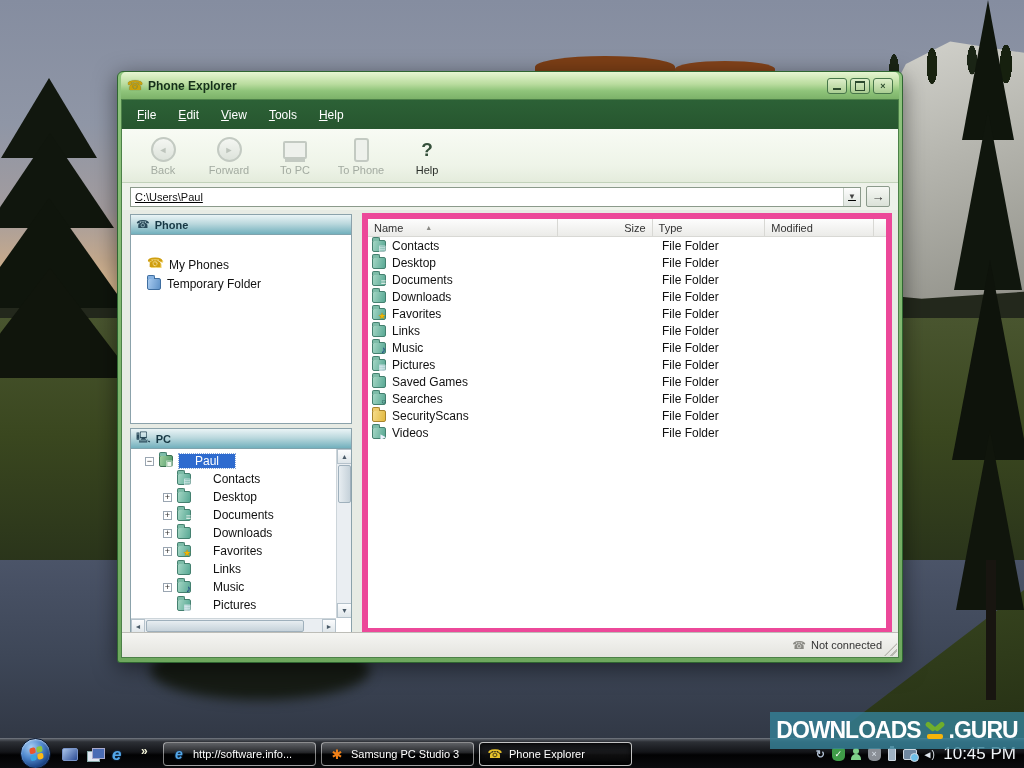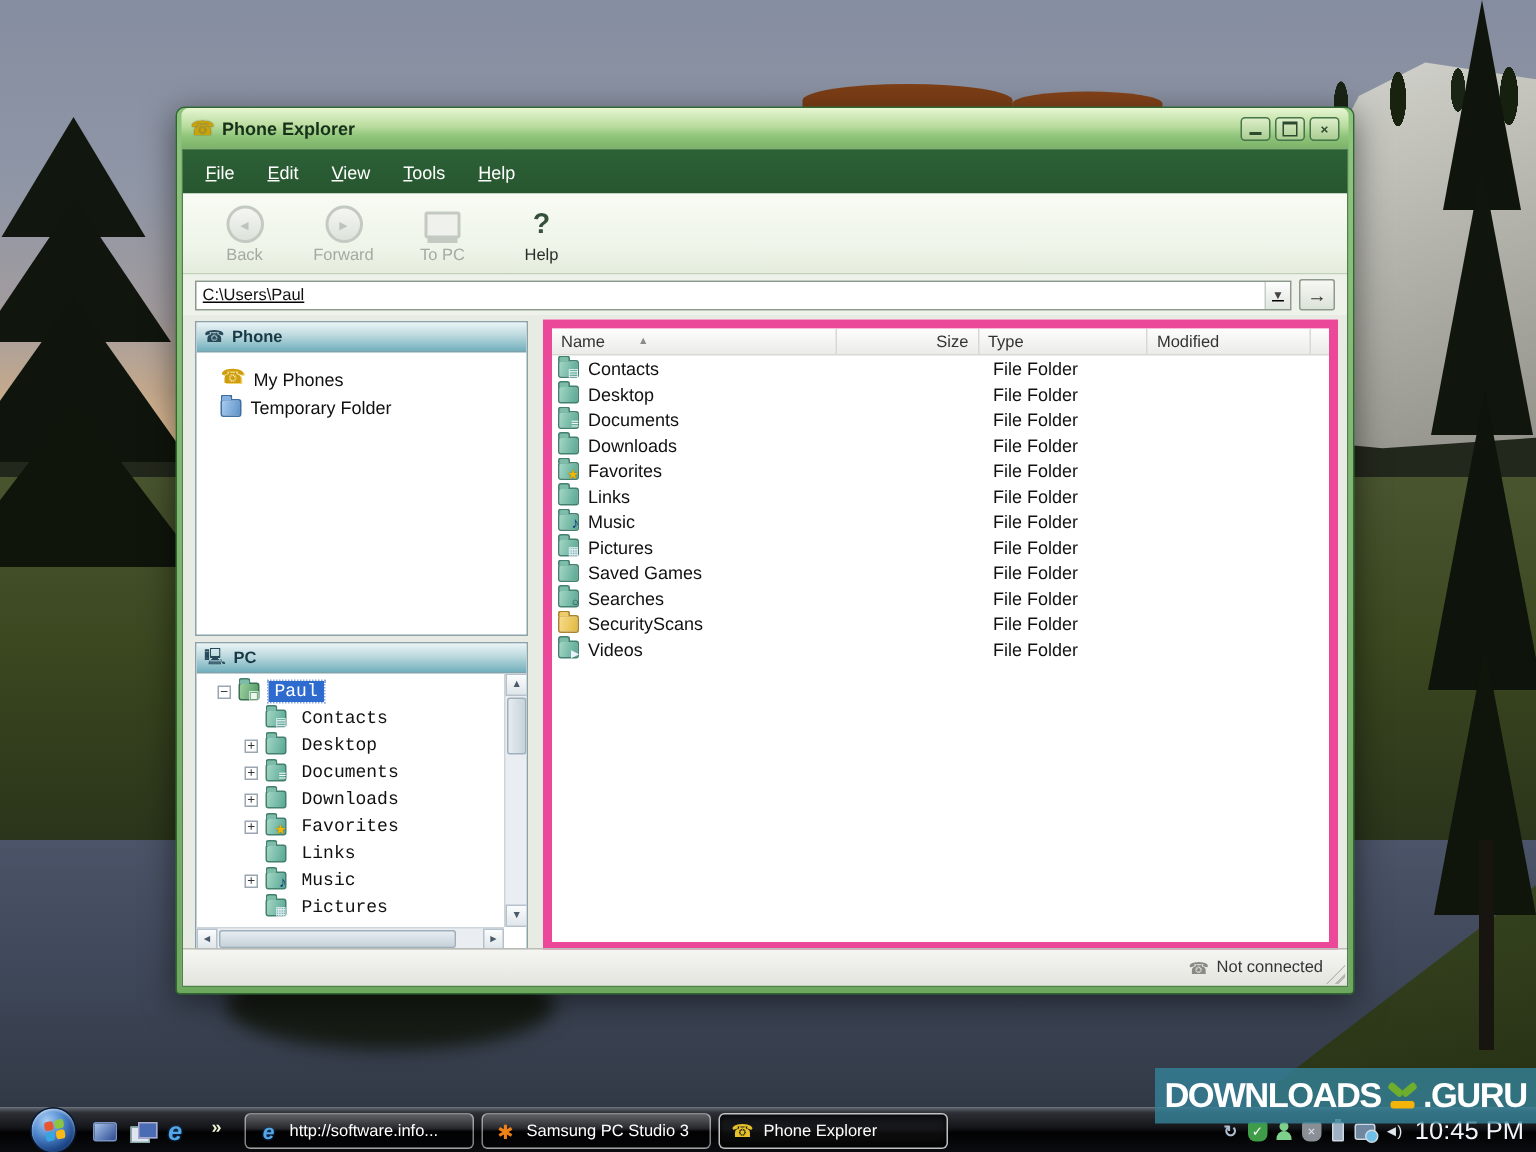--- a/index.html
+++ b/index.html
@@ -82,21 +82,21 @@
 
   .client { flex:1; position:relative; background:#e7ebe4; }
 
   .panel { position:absolute; border:1px solid #8ba2ab; background:#fff; overflow:hidden; }
   .panel-head { height:20px; display:flex; align-items:center; gap:5px; padding:0 5px;
     background:linear-gradient(180deg,#eaf4f6 0%,#bcd9de 45%,#72b0bd 100%); border-bottom:1px solid #7fa3ad; }
   .panel-head .ph-icon { font-size:11px; color:#2a4a5a; }
   .panel-head .ph-label { font-size:11px; font-weight:bold; color:#173844; }
   #phone-panel { left:8px; top:4px; width:222px; height:210px; }
   #pc-panel { left:8px; top:218px; width:222px; height:205px; }
-  .plist { padding:8px 2px; }
+  .plist { padding:20px 2px; }
   .plist-item { display:flex; align-items:center; gap:6px; height:19px; padding-left:14px; font-size:12px; color:#111; }
 
   
   .fsicon { display:inline-block; width:14px; height:12px; position:relative; flex:none;
     background:linear-gradient(105deg,#a4d6c4,#58a894); border:1px solid #44806f; border-radius:2px; }
   .fsicon::before { content:""; position:absolute; left:-1px; top:-4px; width:6px; height:3px; background:#7dbca8;
     border:1px solid #44806f; border-bottom:none; border-radius:2px 2px 0 0; }
   .fsicon::after { position:absolute; right:-1px; bottom:-2px; font-size:9px; line-height:1; }
   [data-icon="favorites-folder-icon"]::after { content:"★"; color:#f2b705; text-shadow:0 0 1px #7a5c00; }
   [data-icon="music-folder-icon"]::after { content:"♪"; color:#16337f; font-weight:bold; font-size:10px; }
@@ -120,21 +120,21 @@
   .tree { position:absolute; left:0; top:20px; right:15px; bottom:14px; overflow:hidden; padding-top:3px; }
   .tree-row { display:flex; align-items:center; height:18px; font-size:12px; color:#111; }
   .tree-row[data-level="0"] { padding-left:14px; }
   .tree-row[data-level="1"] { padding-left:32px; }
   .expander { width:9px; height:9px; border:1px solid #9aa6b2; background:#fff; margin-right:5px; flex:none;
     font-size:9px; line-height:7px; text-align:center; color:#333; }
   .tree-row[data-expander="none"] .expander { visibility:hidden; }
   .tree-row[data-expander="plus"] .expander::before { content:"+"; }
   .tree-row[data-expander="minus"] .expander::before { content:"−"; }
   .tree-row .fsicon { margin-right:6px; }
-  .tree-label { padding:0 4px;font-family:Liberation Mono, monospace; }
+  .tree-label { padding:0 16px; }
   .tree-row[data-selected="true"] .tree-label { background:#2e6bcf; color:#fff; outline:1px dotted #8aa8d8; }
 
   
   .vsb { position:absolute; top:20px; right:0; width:15px; bottom:14px; background:#eaeef2; border-left:1px solid #cdd5da; }
   .vsb .sb-btn { position:absolute; left:0; width:15px; height:15px; background:linear-gradient(180deg,#fbfcfd,#dfe6ea);
     border:1px solid #b5c2cb; font-size:7px; color:#4a5a68; display:flex; align-items:center; justify-content:center; }
   .vsb .sb-up { top:0; } .vsb .sb-dn { bottom:0; }
   .vsb .sb-thumb { position:absolute; left:1px; top:16px; width:13px; height:38px;
     background:linear-gradient(90deg,#e7edf1,#c6d2da); border:1px solid #9fb0bc; border-radius:2px; }
   .hsb { position:absolute; left:0; right:15px; bottom:0; height:14px; background:#eaeef2; border-top:1px solid #cdd5da; }
@@ -294,20 +294,24 @@
             <span class="tico"></span>
             <span class="lbl">Forward</span>
           </div>
 
 
           <div class="tbtn" data-enabled="false" data-tbicon="to-pc-icon">
             <span class="tico"></span>
             <span class="lbl">To PC</span>
           </div>
 
+          <div class="tbtn" data-enabled="false" data-tbicon="to-phone-icon">
+            <span class="tico"></span>
+            <span class="lbl">To Phone</span>
+          </div>
 
 
           <div class="tbtn" data-enabled="true" data-tbicon="help-icon">
             <span class="tico"></span>
             <span class="lbl">Help</span>
           </div>
         </div>
 
       <div class="addrrow">
         <div class="addrbox">

